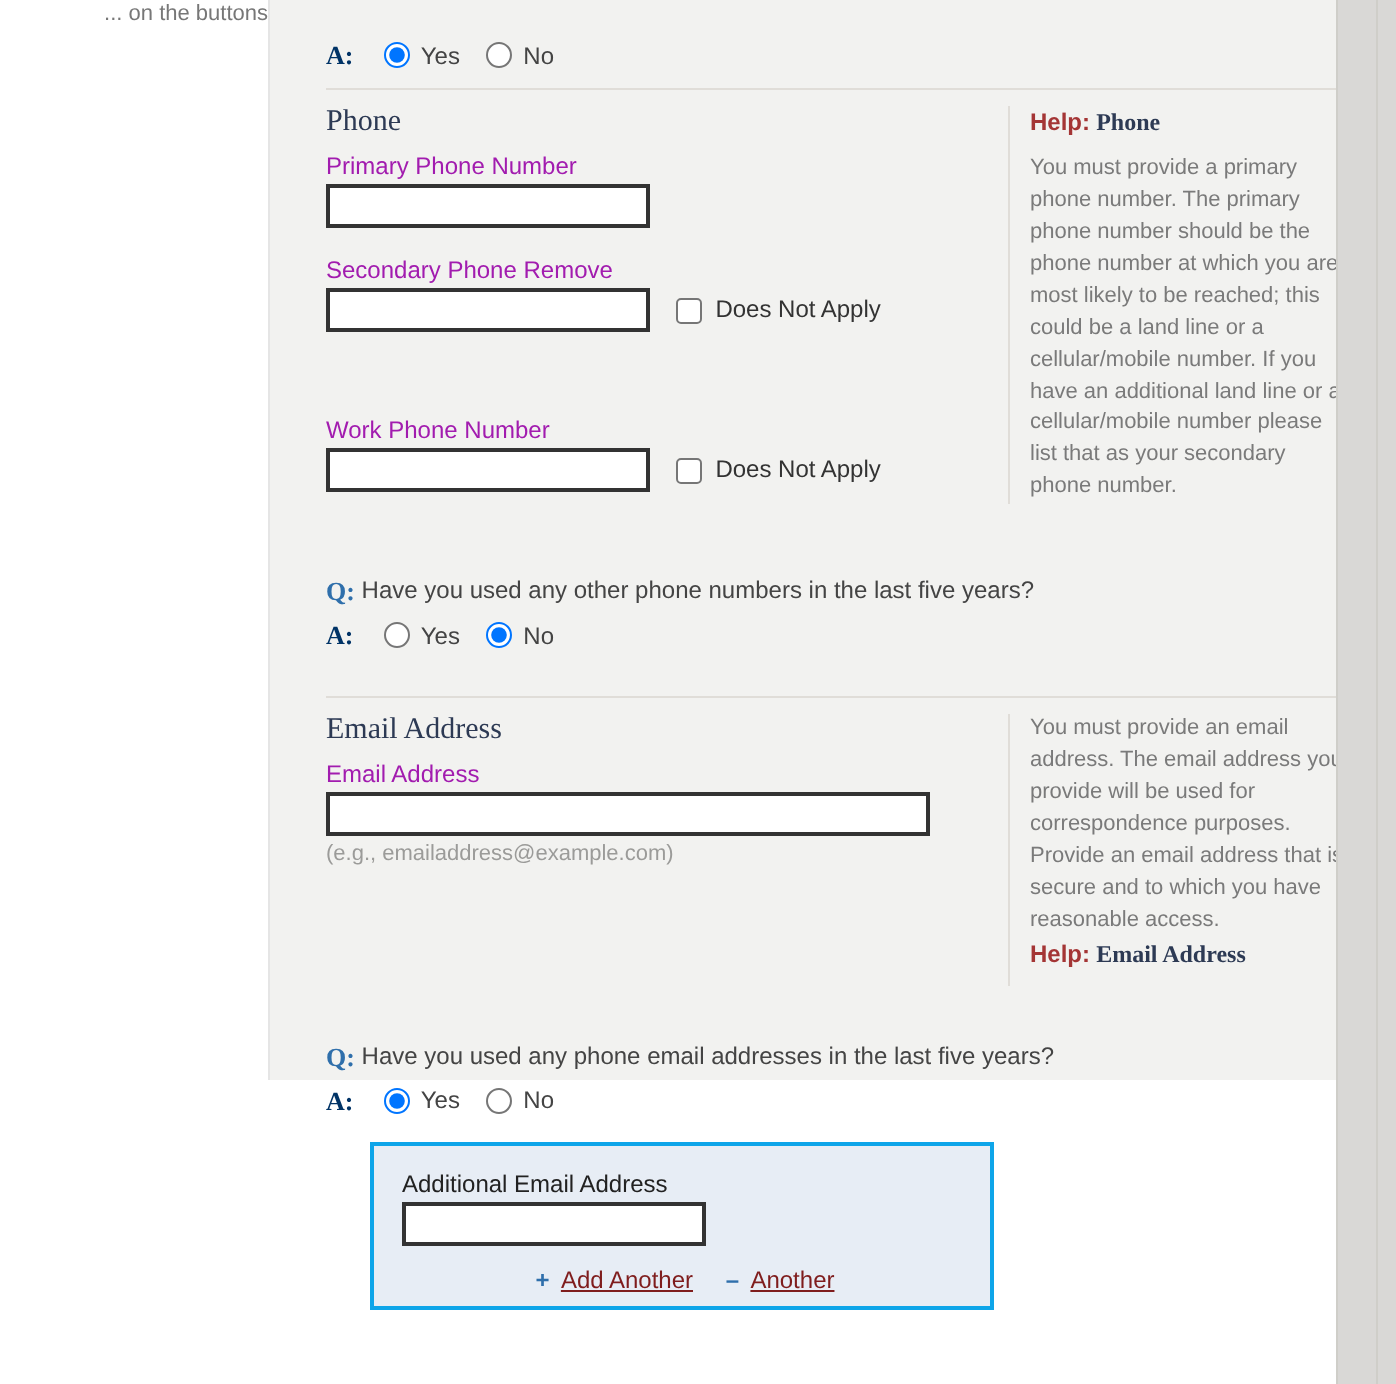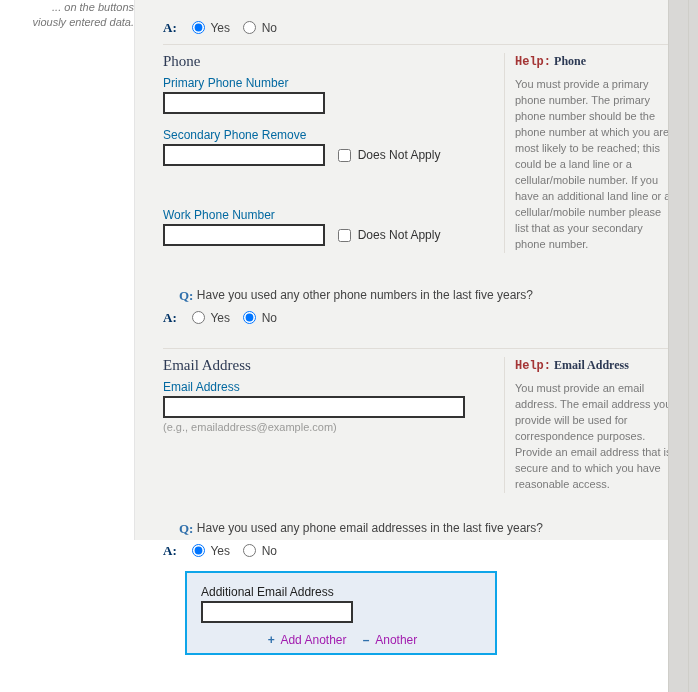--- a/index.html
+++ b/index.html
@@ -1,58 +1,57 @@
 <!DOCTYPE html>
 <html><head>
 <meta charset="utf-8">
 <style>
 html,body{margin:0;padding:0;font-family:Arial,Helvetica,sans-serif;font-size:12px;background:#fff;color:#333;}
 .page{width:698px;height:692px;position:relative;overflow:hidden;background:#fff;}
-.left-rail{position:absolute;left:0;top:0;width:134px;color:#777;font-size:11px;line-height:1.35;text-align:right;padding-right:6px;font-style:italic;}
+.left-rail{position:absolute;left:0;top:0;width:134px;color:#777;font-size:11px;line-height:1.35;text-align:right;padding-right:6px;}
 .content-wrap{position:absolute;left:134px;top:0;width:534px;height:508px;background:#f2f2f0;border-left:1px solid #e5e5e5;border-right:1px solid #e5e5e5;padding:16px;}
 .far-rail{position:absolute;left:668px;top:0;width:30px;height:692px;background:#d9d8d6;border-left:1px solid #cfcec9;}
 .crumb{position:absolute;right:0;top:0;width:9px;height:692px;border-left:1px solid #cfcec9;padding-left:1px;}
 .inner{padding:0 10px 0 12px;}
 .q-label{color:#2f6fab;font-family:Georgia,"Times New Roman",serif;font-weight:bold;font-size:13px;vertical-align:top;}
 .a-label{color:#003366;font-family:Georgia,"Times New Roman",serif;font-weight:bold;font-size:13px;vertical-align:top;}
 .radiogroup{display:inline-block;margin-left:6px;color:#444;font-size:12px;}
 .radiogroup input{vertical-align:middle;margin:0 2px 0 6px;}
 .radiogroup label{vertical-align:middle;margin-right:4px;}
 .hr{border:none;border-top:1px solid #e0ddd8;margin:8px 0 8px 0;}
 .two-col{display:flex;align-items:flex-start;}
 .main-col{flex:1 1 auto;padding-right:10px;}
 .help-col{width:160px;flex:none;border-left:1px solid #e0ddd8;padding-left:10px;color:#7a7a7a;font-size:11px;line-height:1.45;}
 .section-title{font-family:Georgia,"Times New Roman",serif;font-size:15px;color:#2d3a54;margin:0 0 6px 0;}
-.help-title-label{color:#a43535;font-family:Liberation Mono, monospace;font-weight:bold;font-size:12px;}
+.help-title-label{color:#a43535;font-family:Liberation Sans, sans-serif;font-weight:bold;font-size:12px;}
 .help-title-sub{color:#2d3a54;font-family:Georgia,"Times New Roman",serif;font-weight:bold;font-size:12px;}
 .field-block{margin:4px 0 14px 0;}
-.field-label{color:#0369a1;font-size:12px;margin-bottom:2px;}
+.field-label{color:#a21caf;font-size:12px;margin-bottom:2px;}
 .text-input{border:2px solid #333;padding:2px 4px;font-size:12px;height:14px;}
 .text-input.wide{width:290px;}
 .text-input.med{width:150px;}
 .text-input.small{width:140px;}
 .chk-row{display:inline-block;margin-left:6px;color:#333;white-space:nowrap;vertical-align:middle;}
 .chk-row input{vertical-align:middle;margin-right:3px;}
-.q-block{margin:28px 0 6px 16px;}
+.q-block{margin:28px 0 6px 0;}
 .q-text{display:inline-block;width:400px;vertical-align:top;color:#444;font-size:12px;line-height:1.3;}
 .a-block{margin:6px 0 6px 0;}
 .panel{background:#e7edf5;border:2px solid #0ea5e9;margin:12px 0 0 22px;padding:12px 14px 6px 14px;width:280px;}
 .panel .field-label{color:#222;}
 .panel-actions{text-align:center;margin-top:10px;color:#2f6fab;}
-.panel-actions a{color:#a21caf;cursor:pointer;}
+.panel-actions a{color:#7f1d1d;text-decoration:underline;cursor:pointer;}
 .panel-actions .plus,.panel-actions .minus{text-decoration:none;font-weight:bold;padding:0 3px;}
 .hint{color:#9b9b99;font-size:11px;margin-top:3px;}
 </style>
 </head>
 <body>
 <div class="page">
 
 <div class="left-rail">
   <div>... on the buttons</div>
-  <div>viously entered data.</div>
 </div>
 
 <div class="content-wrap">
   <div class="inner">
 
     <div class="a-block" style="margin-top:4px;">
       <span class="a-label">A:</span>
       <span class="radiogroup">
         <input type="radio" name="top" checked="" style="">
         <label>Yes</label>
@@ -121,25 +120,25 @@
         <div class="section-title">Email Address</div>
 
         <div class="field-block" style="margin-bottom:4px;">
           <div class="field-label">Email Address</div>
           <input class="text-input wide" type="text" style="">
           <div class="hint">(e.g., emailaddress@example.com)</div>
         </div>
       </div>
 
       <div class="help-col">
+        <div>You must provide an email address.  The email address you provide will be used for correspondence purposes.  Provide an email address that is secure and to which you have reasonable access.</div>
         <div style="margin-bottom:6px;">
           <span class="help-title-label">Help:</span>
           <span class="help-title-sub">Email Address</span>
         </div>
-        <div>You must provide an email address.  The email address you provide will be used for correspondence purposes.  Provide an email address that is secure and to which you have reasonable access.</div>
       </div>
     </div>
 
     <div class="q-block">
       <span class="q-label">Q:</span>
       <span class="q-text">Have you used any phone email addresses in the last five years?</span>
     </div>
     <div class="a-block">
       <span class="a-label">A:</span>
       <span class="radiogroup">

